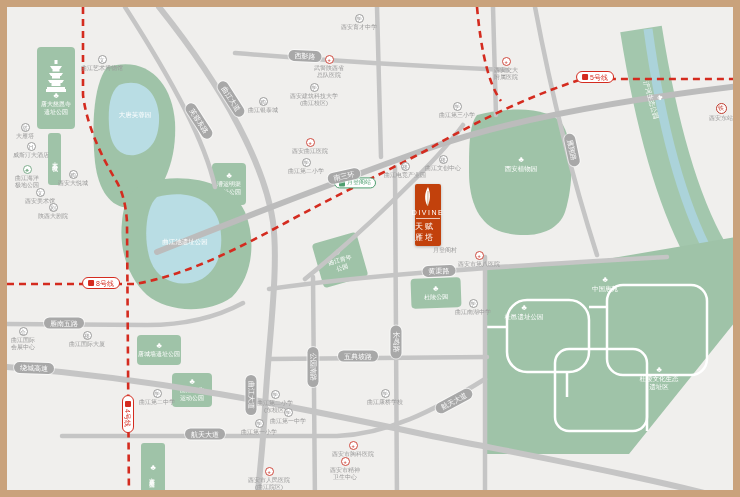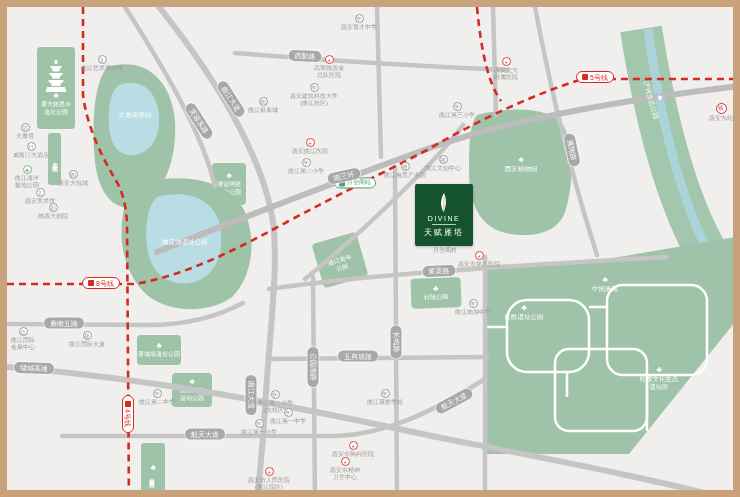--- a/index.html
+++ b/index.html
@@ -15,21 +15,21 @@
   .rbadge{position:absolute;background:#a8a8a8;color:#fff;font-size:7px;line-height:1;padding:2px 6px;border-radius:8px;white-space:nowrap;box-shadow:0 0 0 1px rgba(255,255,255,.6);}
   .mbadge{position:absolute;background:#fff;color:#d42b1f;font-size:7px;line-height:1;padding:1.5px 5px;border-radius:7px;border:1px solid #d42b1f;display:flex;align-items:center;gap:2px;white-space:nowrap;}
   .mbadge .sq{width:6px;height:6px;background:#d42b1f;border-radius:1px;display:inline-block;}
   .poi{position:absolute;display:flex;flex-direction:column;align-items:center;color:#9a9a9a;font-size:6px;line-height:1.2;text-align:center;white-space:nowrap;}
   .pico{width:9px;height:9px;border:1px solid #9a9a9a;border-radius:50%;font-size:5.5px;line-height:9px;text-align:center;color:#9a9a9a;background:#fff;margin-bottom:1px;box-sizing:border-box;}
   .pico.hos{border-color:#cf4a3f;color:#cf4a3f;font-weight:bold;}
   .pico.tree{border-color:#7fae8d;color:#7fae8d;}
   .pico.rail{width:11px;height:11px;border:1.2px solid #c0392b;color:#c0392b;font-size:6px;line-height:9px;}
   .poi.metro-poi{flex-direction:row;background:#fff;border:1px solid #4e9e6f;color:#4e9e6f;border-radius:6px;padding:1px 4px;gap:2px;}
   .poi.metro-poi .msq{width:6px;height:6px;background:#4e9e6f;border-radius:1px;}
-  #project-marker{position:absolute;left:408px;top:177px;width:58px;height:62px;background:#14532d;border-radius:2px;display:flex;flex-direction:column;align-items:center;justify-content:center;gap:2px;box-shadow:0 1px 3px rgba(0,0,0,.25);color:#fff;}
+  #project-marker{position:absolute;left:408px;top:177px;width:26px;height:62px;background:#c2410c;border-radius:2px;display:flex;flex-direction:column;align-items:center;justify-content:center;gap:2px;box-shadow:0 1px 3px rgba(0,0,0,.25);color:#fff;}
   #project-marker .en{font-size:7px;letter-spacing:1.5px;}
   #project-marker .dv{width:24px;height:1px;background:rgba(255,255,255,.7);}
   #project-marker .cn{font-size:8px;letter-spacing:2px;}
 </style>
 </head>
 <body>
 
 <div id="stage">
 
   <svg id="mapsvg" width="740" height="497" viewBox="0 0 740 497">

